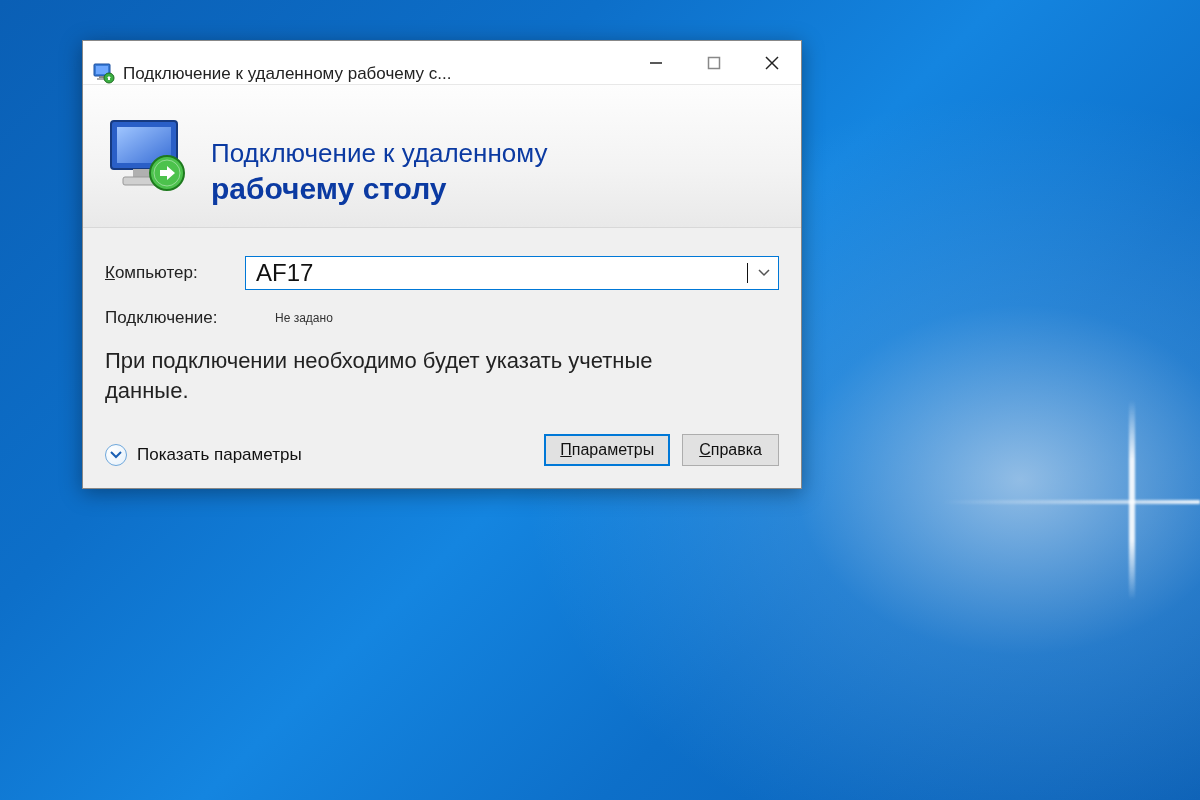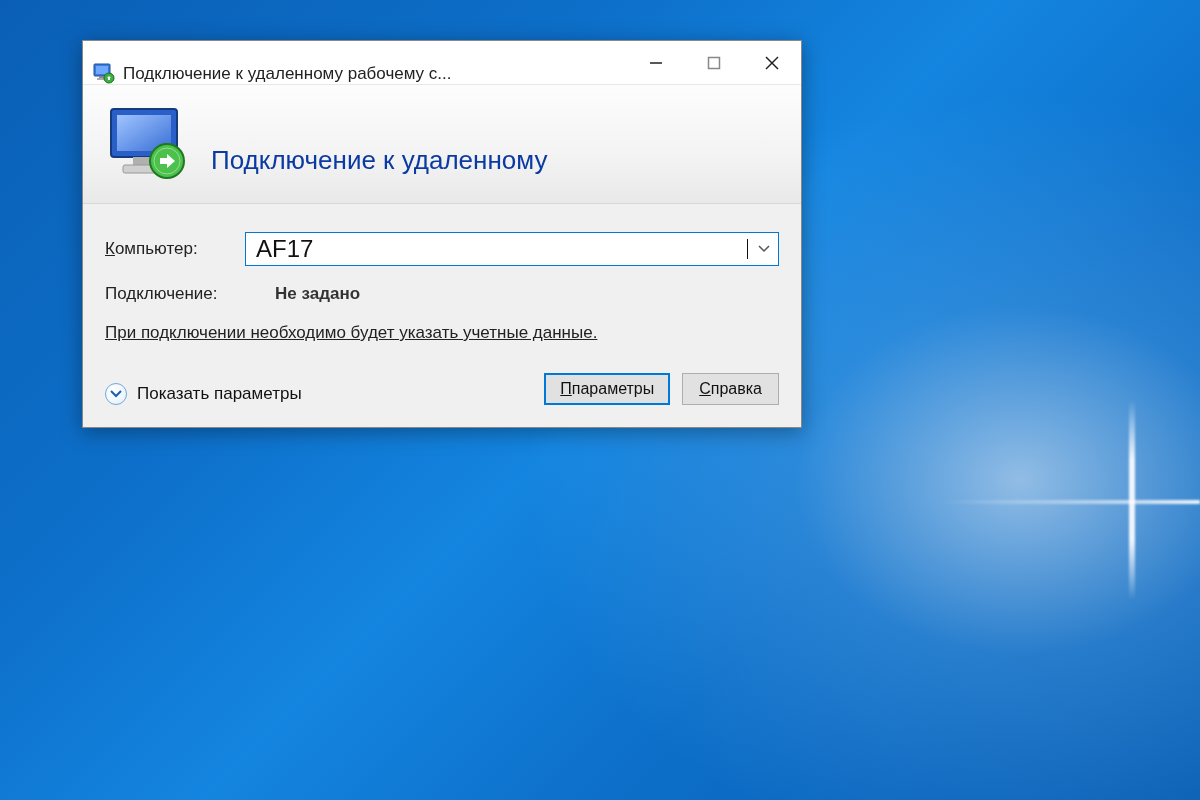--- a/index.html
+++ b/index.html
@@ -95,23 +95,23 @@
   .caret-cursor {
     display:inline-block;
     width:1px; height:20px;
     background:#111;
     vertical-align:middle;
     margin-left:1px;
   }
   .combo .chev { color:#555; font-size:12px; padding-left:10px; }
 
   .user-row .label { width: 170px; }
-  .user-row .value-text { color:#333; font-size:17px;font-weight:bold; }
-
-  .info-text { color: #222; font-size: 17px; line-height:1.35; margin-top: 0; margin-bottom: 28px; max-width: 560px; text-decoration: underline;}
+  .user-row .value-text { color:#333; font-size:12px; }
+
+  .info-text { color: #222; font-size: 22px; line-height:1.35; margin-top: 0; margin-bottom: 28px; max-width: 560px;}
 
   .footer {
     display: flex;
     align-items: flex-end;
     gap: 12px;
   }
   .expand {
     display: flex;
     align-items: center;
     gap: 10px;
@@ -195,20 +195,21 @@
         <rect x="18" y="62" width="42" height="8" rx="2" fill="#d0d0d0" stroke="#999"></rect>
         <circle cx="62" cy="58" r="17" fill="#4cc24c" stroke="#1e7a1e" stroke-width="2"></circle>
         <circle cx="62" cy="58" r="13" fill="none" stroke="#fff" stroke-width="1" opacity="0.4"></circle>
         <g transform="translate(62,58)">
           <path d="M-7 3 L-7 -3 L0 -3 L0 -7 L8 0 L0 7 L0 3 Z" fill="#fff"></path>
         </g>
       </svg>
     </span>
     <div class="banner-text">
       <div class="banner-line1">Подключение к удаленному</div>
+      <div class="banner-line2">рабочему столу</div>
     </div>
   </div>
 
   <div class="body-area">
 
     <div class="row">
       <div class="label"><span class="ul">К</span><span>омпьютер:</span></div>
       <div class="combo">
         <span class="value">AF17</span>
           <span class="caret-cursor"></span>

